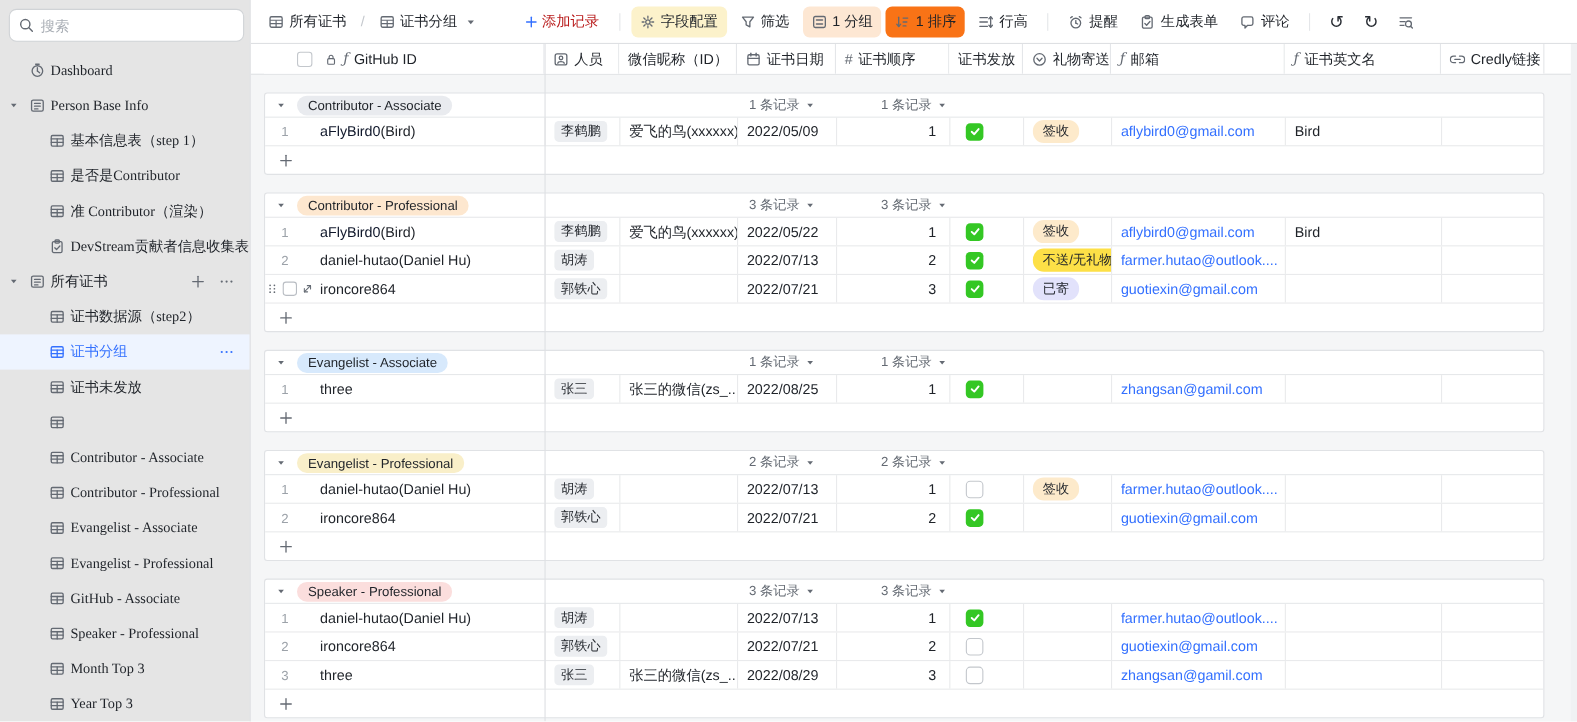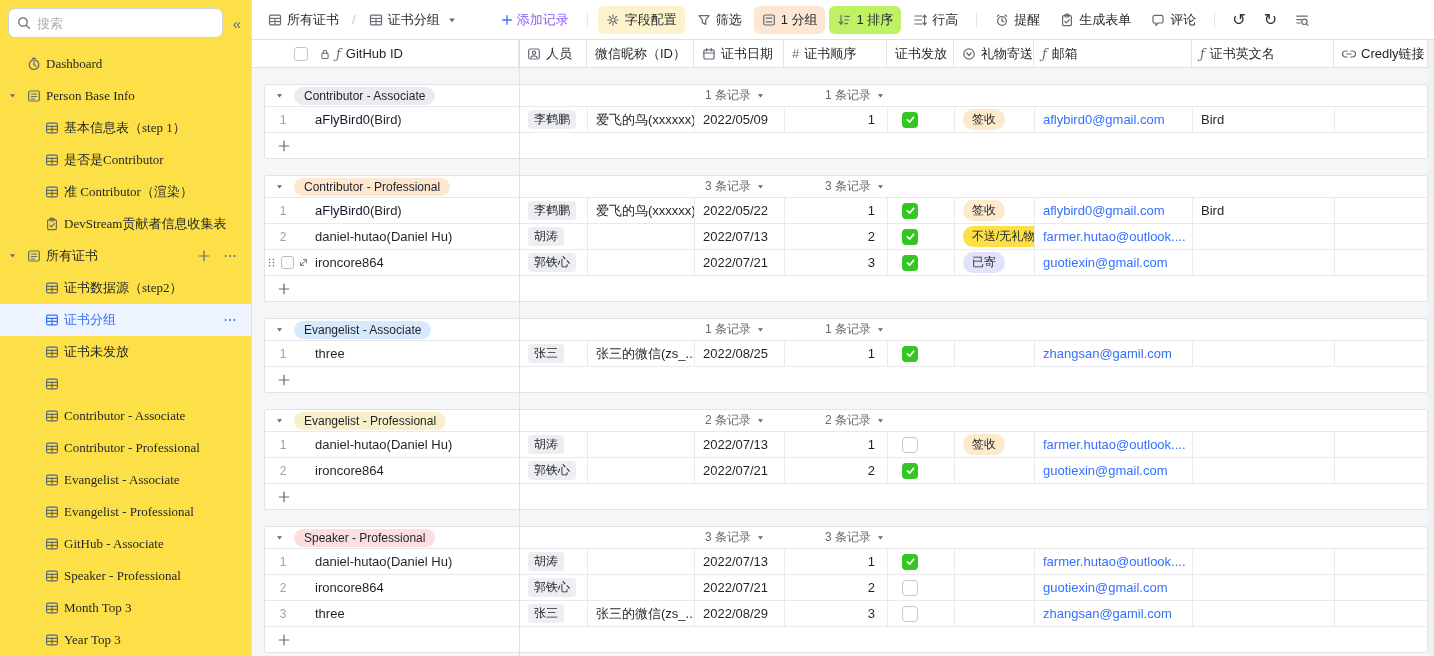--- a/index.html
+++ b/index.html
@@ -2,21 +2,21 @@
 <html><head>
 <meta charset="utf-8">
 <style>
   * { margin:0; padding:0; box-sizing:border-box; }
   html,body { width:1434px; height:656px; overflow:hidden; }
   body { font-family:"Liberation Sans","DejaVu Sans",sans-serif; font-size:13px; color:#1f2329; background:#fff; display:flex; }
   .icon { display:inline-flex; align-items:center; justify-content:center; flex:none; color:#646a73; }
   .icon svg { display:block; }
 
   
-  #sidebar { width:252px; flex:none; border-right:1px solid #dee0e3; background:#fde047; padding-top:8px; overflow:hidden; }
+  #sidebar { width:228px; flex:none; border-right:1px solid #dee0e3; background:#e5e5e5; padding-top:8px; overflow:hidden; }
   .search-row { display:flex; align-items:center; padding:0 6px 0 8px; gap:6px; }
   .search-box { flex:1; height:30px; border:1px solid #d0d3d6; border-radius:7px; display:flex; align-items:center; padding:0 8px; gap:6px; background:#fff; }
   .search-box input { border:none; outline:none; flex:1; font-size:13px; font-family:inherit; color:#1f2329; min-width:0; background:transparent; }
   .search-box input::placeholder { color:#a9aeb5; }
   .collapse-btn { color:#646a73; font-size:15px; cursor:pointer; padding:2px 4px; }
   #nav { margin-top:10px;font-family:Liberation Serif, serif; }
   .side-item { height:32px; display:flex; align-items:center; position:relative; cursor:pointer; }
   .side-item .caret { position:absolute; left:8px; width:12px; color:#646a73; }
   .side-item .s-icon { position:absolute; }
   .side-item.lvl0 .s-icon { left:27px; }
@@ -29,21 +29,21 @@
   .side-item.selected .icon { color:#3370ff; }
   .side-actions { position:absolute; right:14px; display:flex; gap:12px; align-items:center; color:#646a73; }
 
   
   #main { flex:1; display:flex; flex-direction:column; min-width:0; position:relative; }
   
   #toolbar { height:40px; flex:none; display:flex; align-items:center; padding:0 8px; gap:4px; border-bottom:1px solid #dee0e3; background:#fff; white-space:nowrap; }
   .tb-btn { display:flex; align-items:center; gap:5px; padding:5px 8px; border-radius:6px; cursor:pointer; color:#1f2329; }
   .tb-btn .lbl { font-size:13px; }
   .tb-slash { color:#c4c8cd; padding:0 1px; }
-  .tb-add { color:#8b5cf6; display:flex; align-items:center; gap:4px; padding:5px 8px; cursor:pointer; }
+  .tb-add { color:#b91c1c; display:flex; align-items:center; gap:4px; padding:5px 8px; cursor:pointer; }
   .tb-sep { width:1px; height:16px; background:#e4e6e9; margin:0 6px; }
   .tb-iconbtn { padding:6px 7px; border-radius:6px; cursor:pointer; display:flex; align-items:center; color:#2b2f36; }
   .tb-caret { color:#646a73; margin-left:2px; }
 
   
   #content { flex:1; position:relative; background:#f5f6f7; overflow:hidden; }
   .vline { position:absolute; left:267px; top:0; bottom:0; width:1px; background:#dee0e3; z-index:3; pointer-events:none; }
   .vscroll { position:absolute; right:0; top:0; bottom:0; width:6px; background:#f0f1f3; z-index:9; }
 
   
@@ -429,21 +429,21 @@
         <div class="tb-btn" style="background:#fde7d3;">
       <span class="icon">
             <svg width="14" height="14" viewBox="0 0 14 14" fill="none" stroke="currentColor" stroke-width="1.2" stroke-linecap="round" stroke-linejoin="round">
               <rect x="1.7" y="2" width="10.6" height="10" rx="1.5"></rect>
               <line x1="4.2" y1="5.2" x2="9.8" y2="5.2"></line>
               <line x1="4.2" y1="8.8" x2="9.8" y2="8.8"></line>
             </svg>
           </span>
           <span class="lbl">1 分组</span>
         </div>
-        <div class="tb-btn" style="background:#bef264;">
+        <div class="tb-btn" style="background:#f97316;">
       <span class="icon">
             <svg width="14" height="14" viewBox="0 0 14 14" fill="none" stroke="currentColor" stroke-width="1.2" stroke-linecap="round" stroke-linejoin="round">
               <line x1="4" y1="2.6" x2="4" y2="11"></line>
               <polyline points="2.2,9 4,11.2 5.8,9"></polyline>
               <line x1="8" y1="3.4" x2="12.2" y2="3.4"></line>
               <line x1="8" y1="7" x2="11.4" y2="7"></line>
               <line x1="8" y1="10.6" x2="10.6" y2="10.6"></line>
             </svg>
           </span>
           <span class="lbl">1 排序</span>

